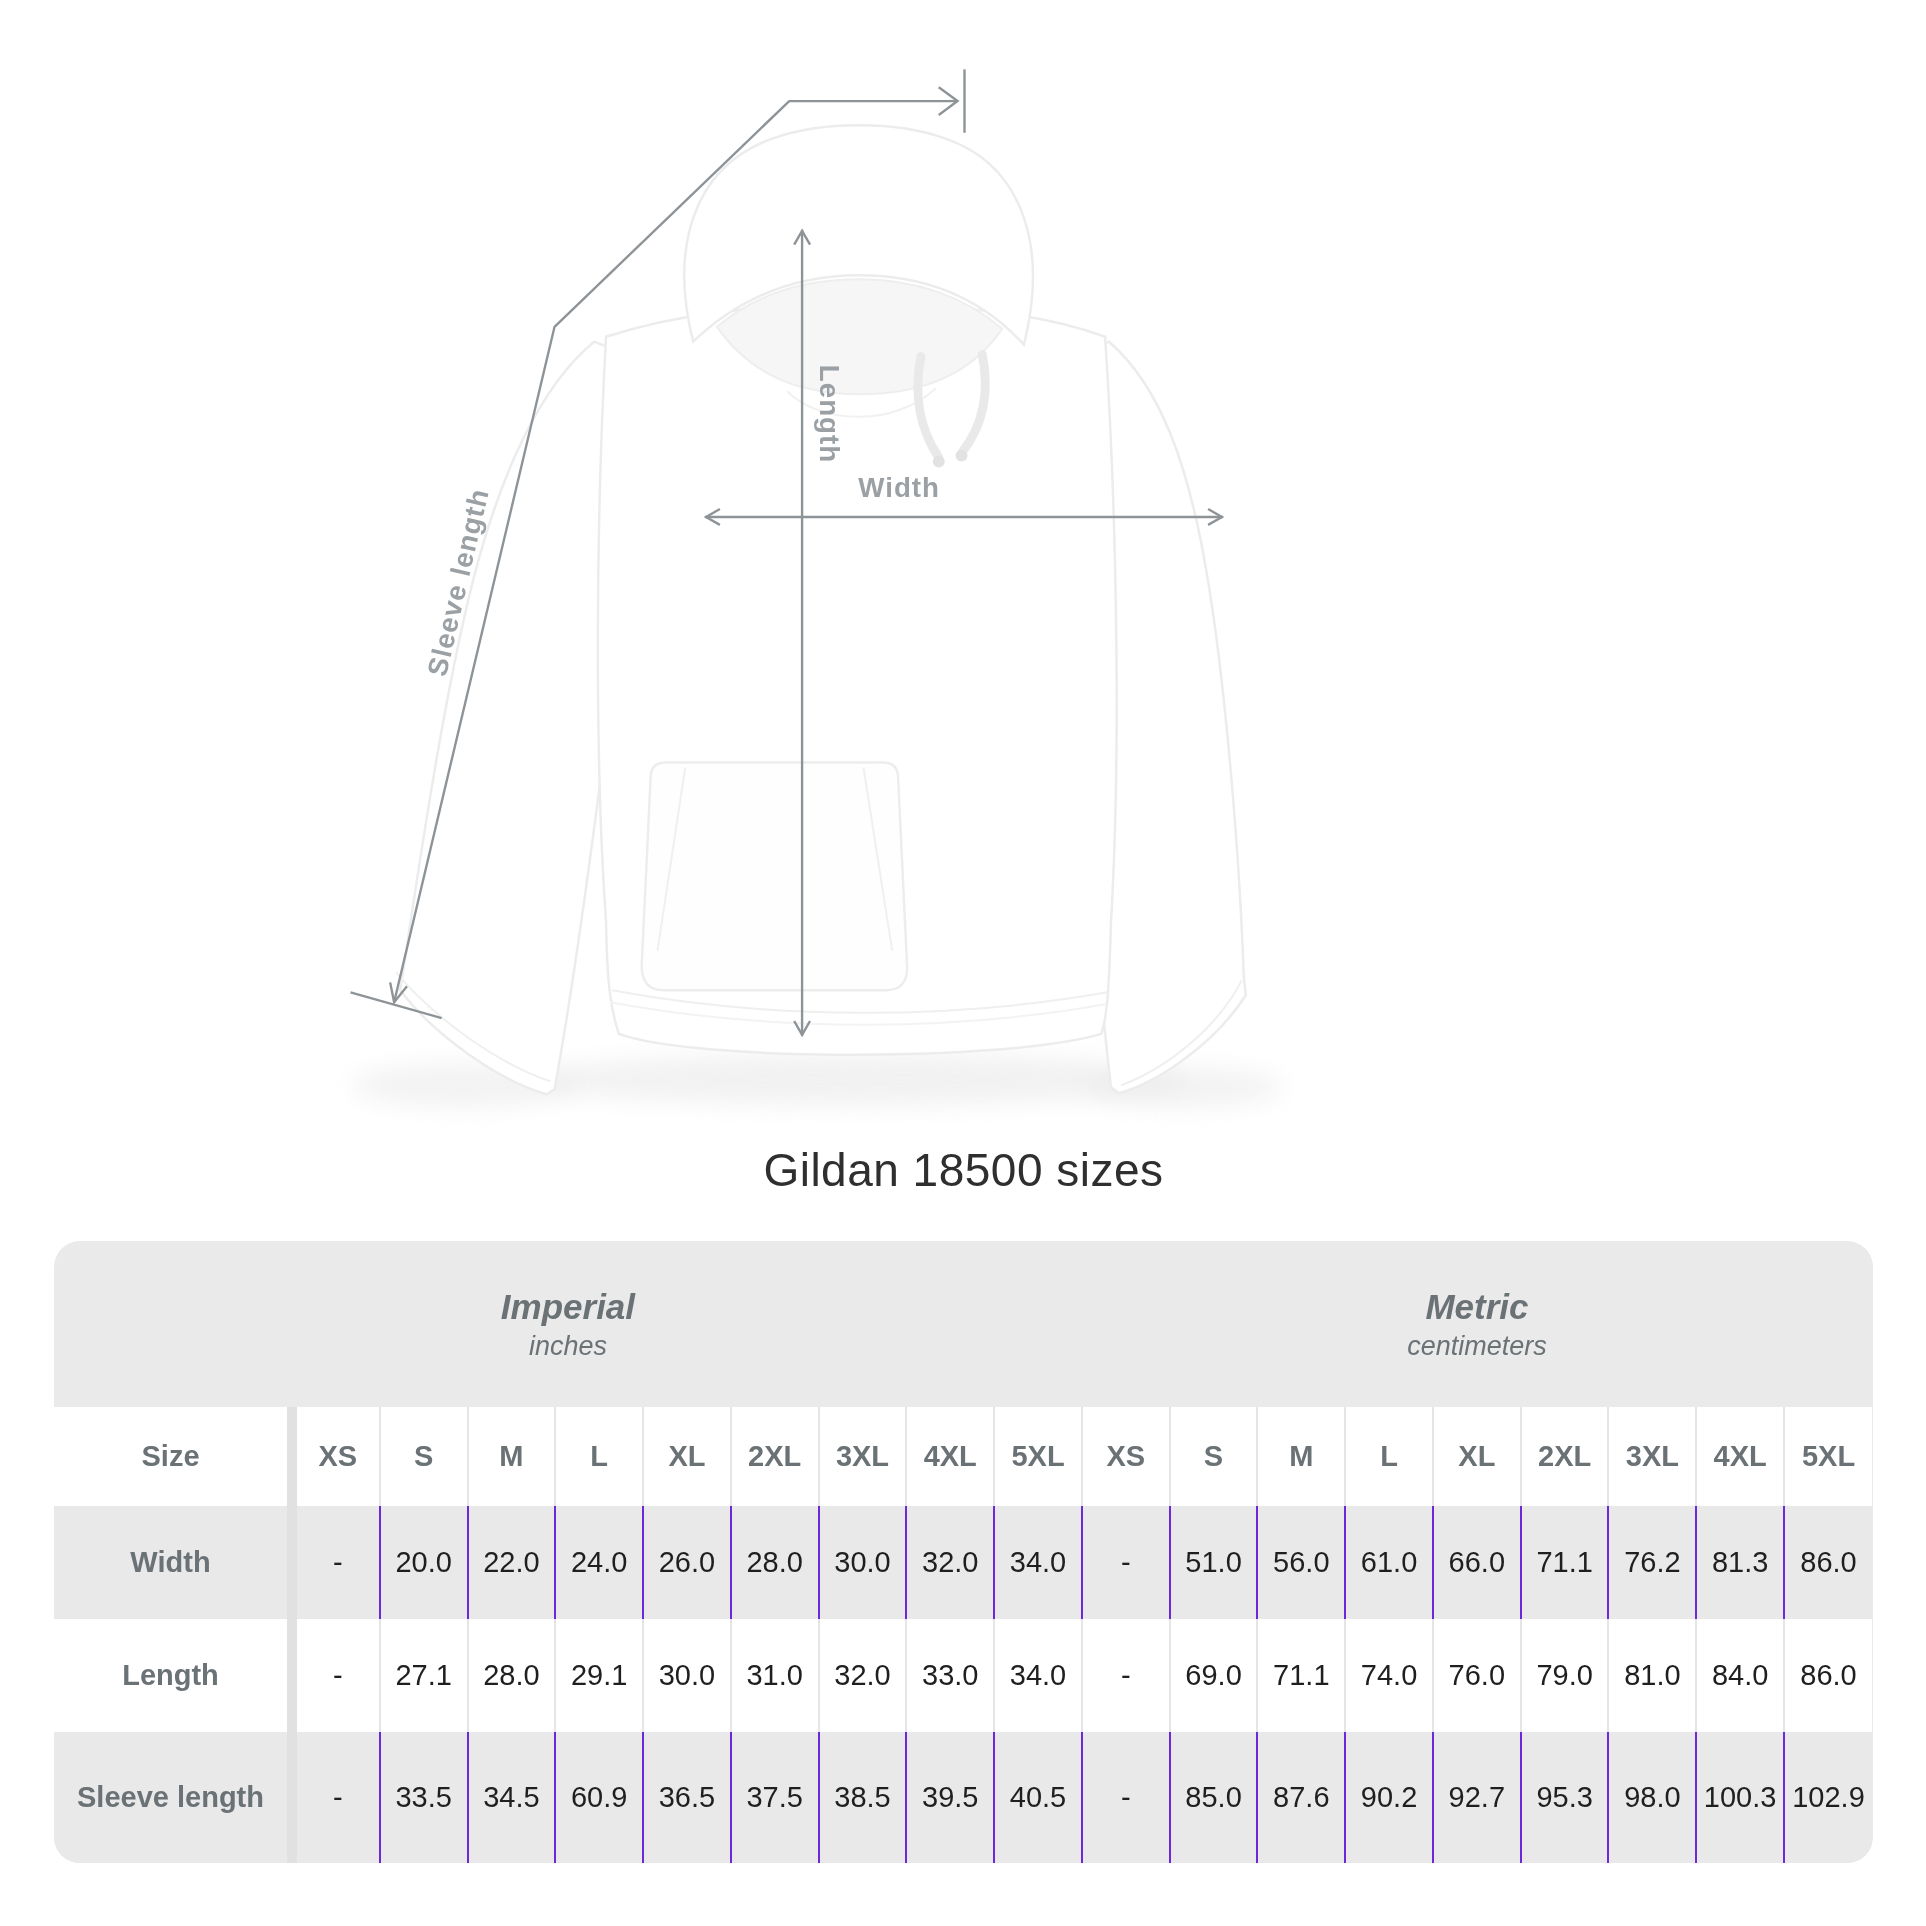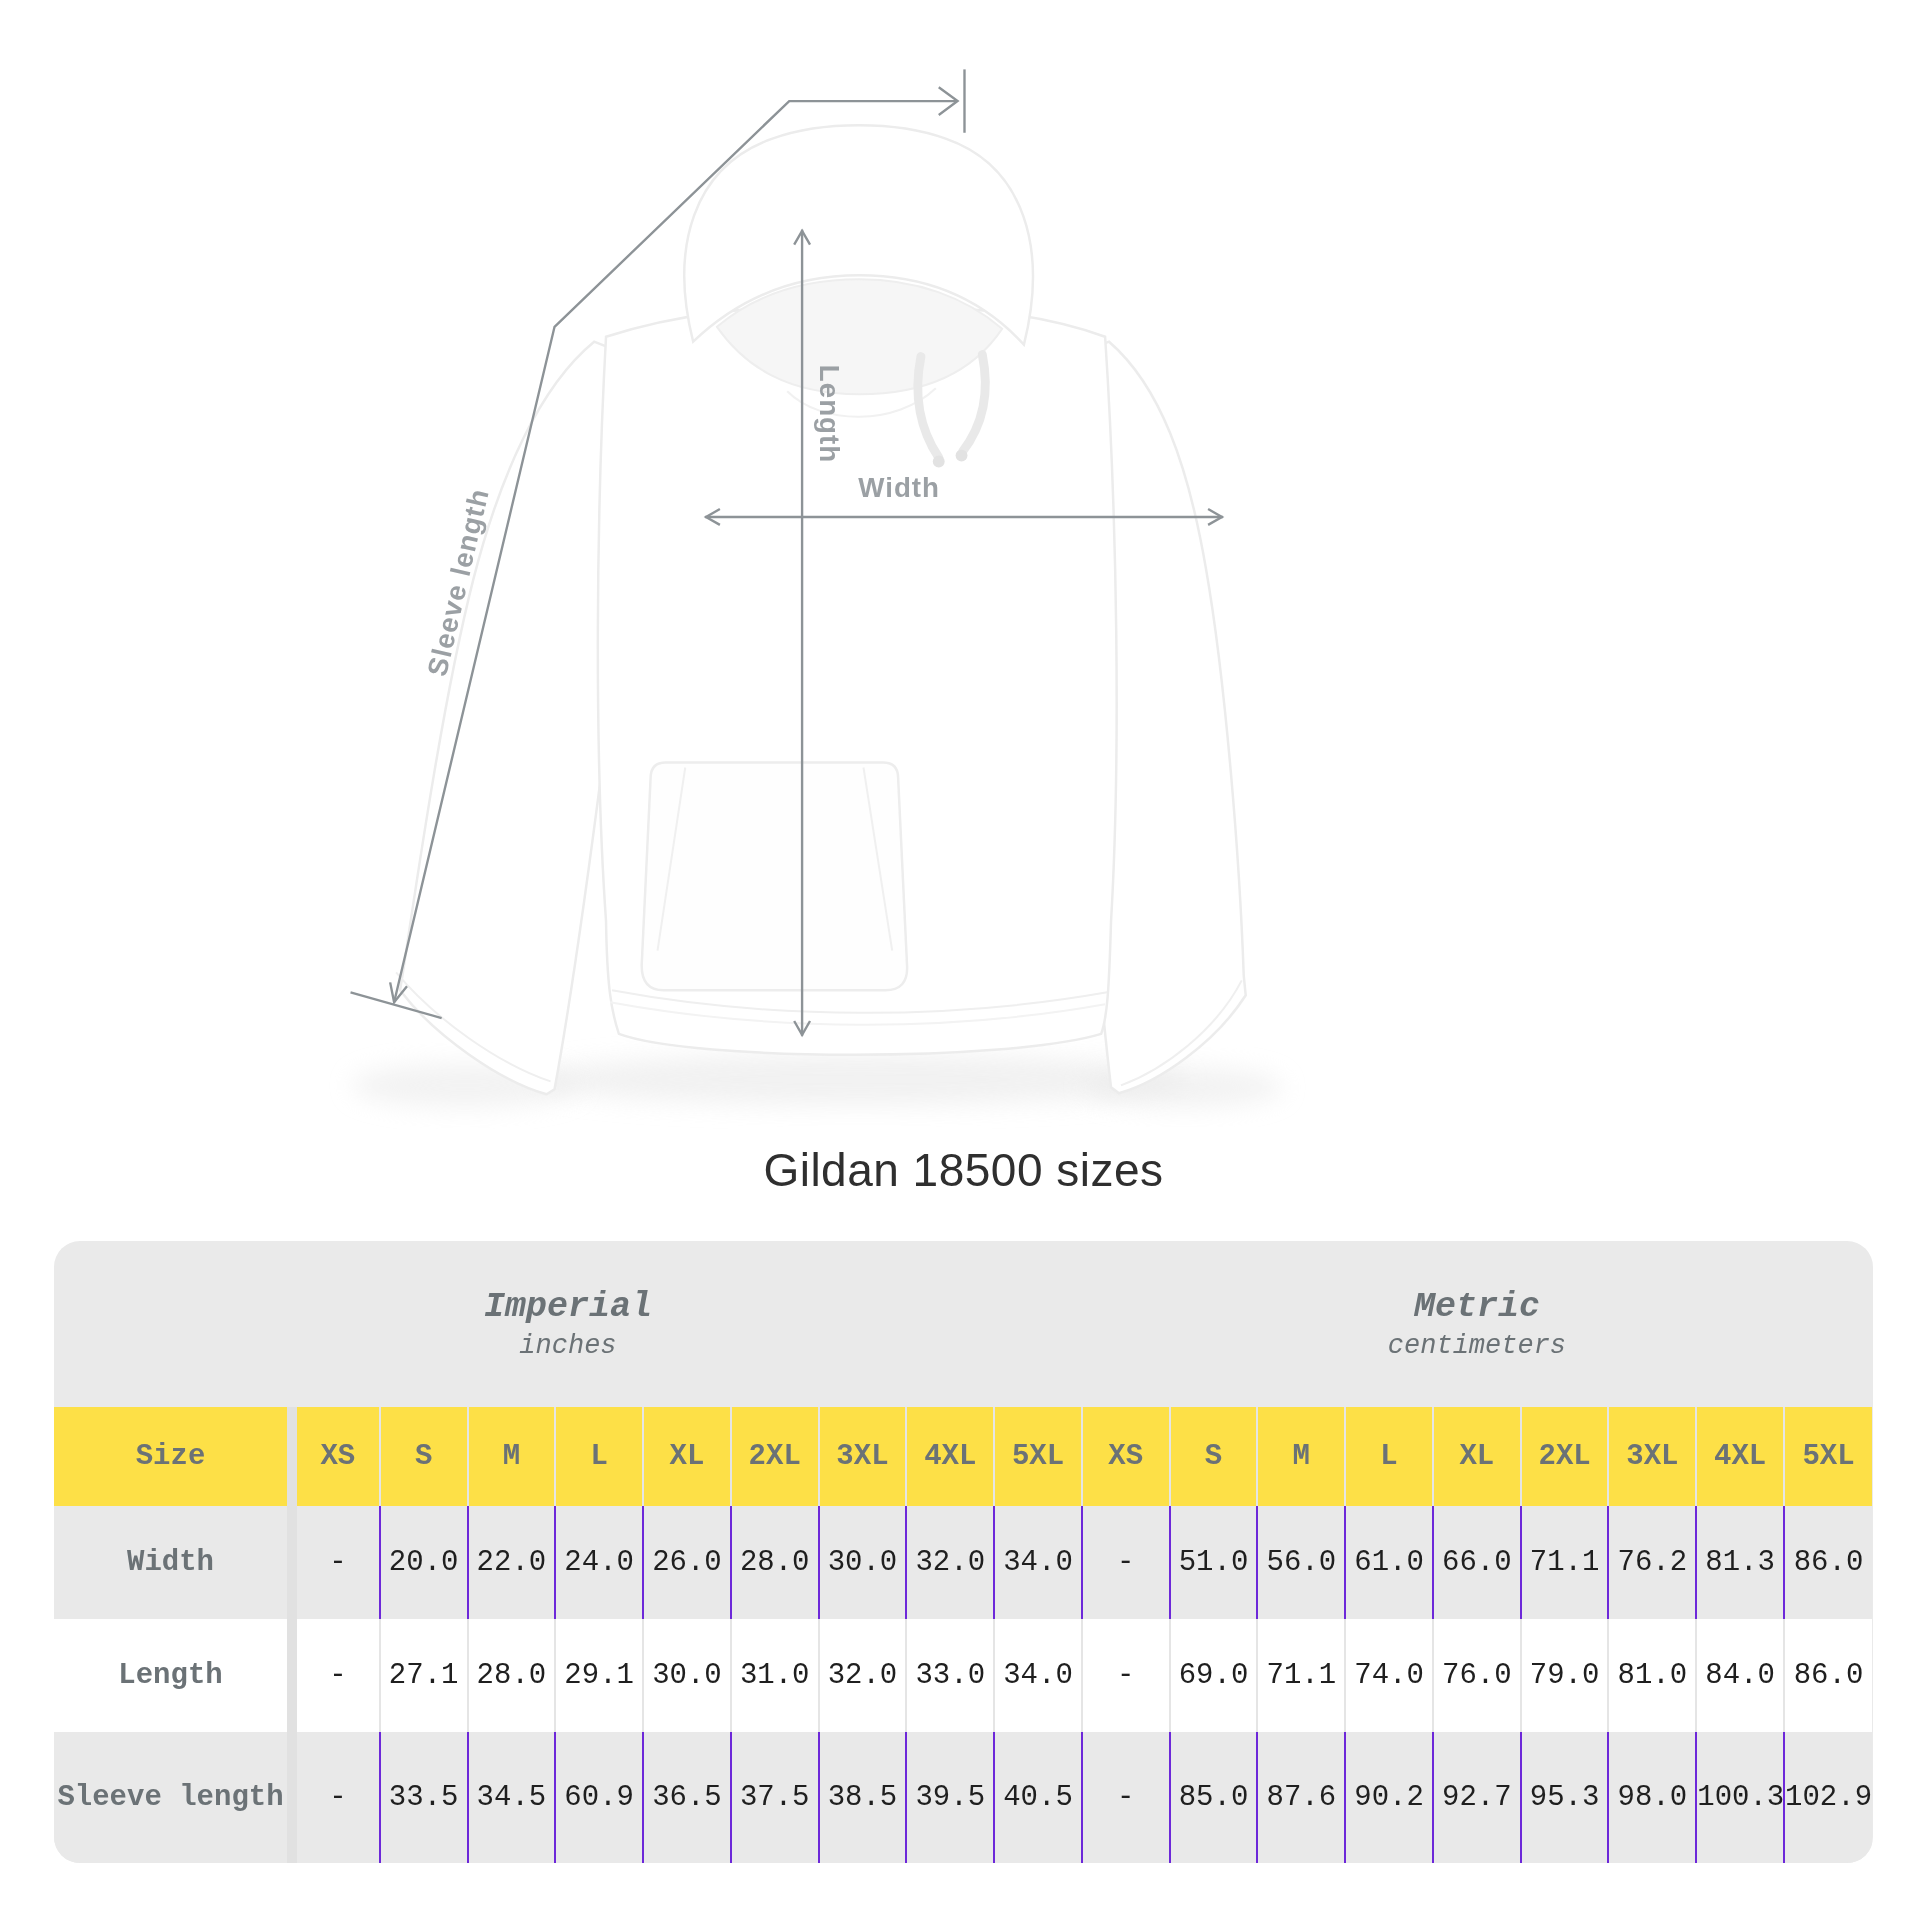--- a/index.html
+++ b/index.html
@@ -11,28 +11,28 @@
   svg{display:block;}
   .meas{stroke:#8d9397;stroke-width:2.4;fill:none;}
   .meas-label{fill:#9ba0a4;font-weight:bold;font-size:28px;letter-spacing:1px;}
 
   
   .page-title{margin:14px 0 0;text-align:center;font-size:46px;font-weight:normal;color:#2f2f2f;letter-spacing:0.5px;}
   .size-note{margin:12px 0 0;text-align:center;font-size:29px;font-style:italic;color:#4b4b4b;}
 
   
   .card{margin:44px 54px 0;border-radius:26px;overflow:hidden;background:#eaeaea;}
-  table{width:1818px;border-collapse:collapse;table-layout:fixed;font-family:Liberation Mono, monospace;}
+  table{width:1818px;border-collapse:collapse;table-layout:fixed;}
   col.lab{width:238px;}
   tr.units th{height:166px;vertical-align:middle;text-align:center;font-weight:normal;padding:0;}
   .grp-name{font-size:35px;font-weight:bold;font-style:italic;color:#6b7276;}
   .grp-unit{font-size:27px;font-style:italic;color:#6b7276;margin-top:4px;}
   td{text-align:center;vertical-align:middle;font-size:29px;padding:0;color:#1f1f1f;}
   td.rowlab{font-weight:bold;color:#6b7276;}
-  tr.sizes td{height:99px;background:#fde047;font-weight:bold;color:#6b7276;}
+  tr.sizes td{height:99px;background:#ffffff;font-weight:bold;color:#6b7276;}
   tr.vals td{height:113px;}
   tr.last td{height:131px;}
   tr.r-white td{background:#ffffff;}
   tr.r-gray td{background:#e9e9e9;}
   tr.sizes td + td, tr.r-white td + td{border-left:2px solid #e5e5e5;}
   tr.r-gray td + td{border-left:2px solid #6d28d9;}
   td.gut{border-left:10px solid #e1e1e1 !important;}
 </style>
 </head>
 <body>

